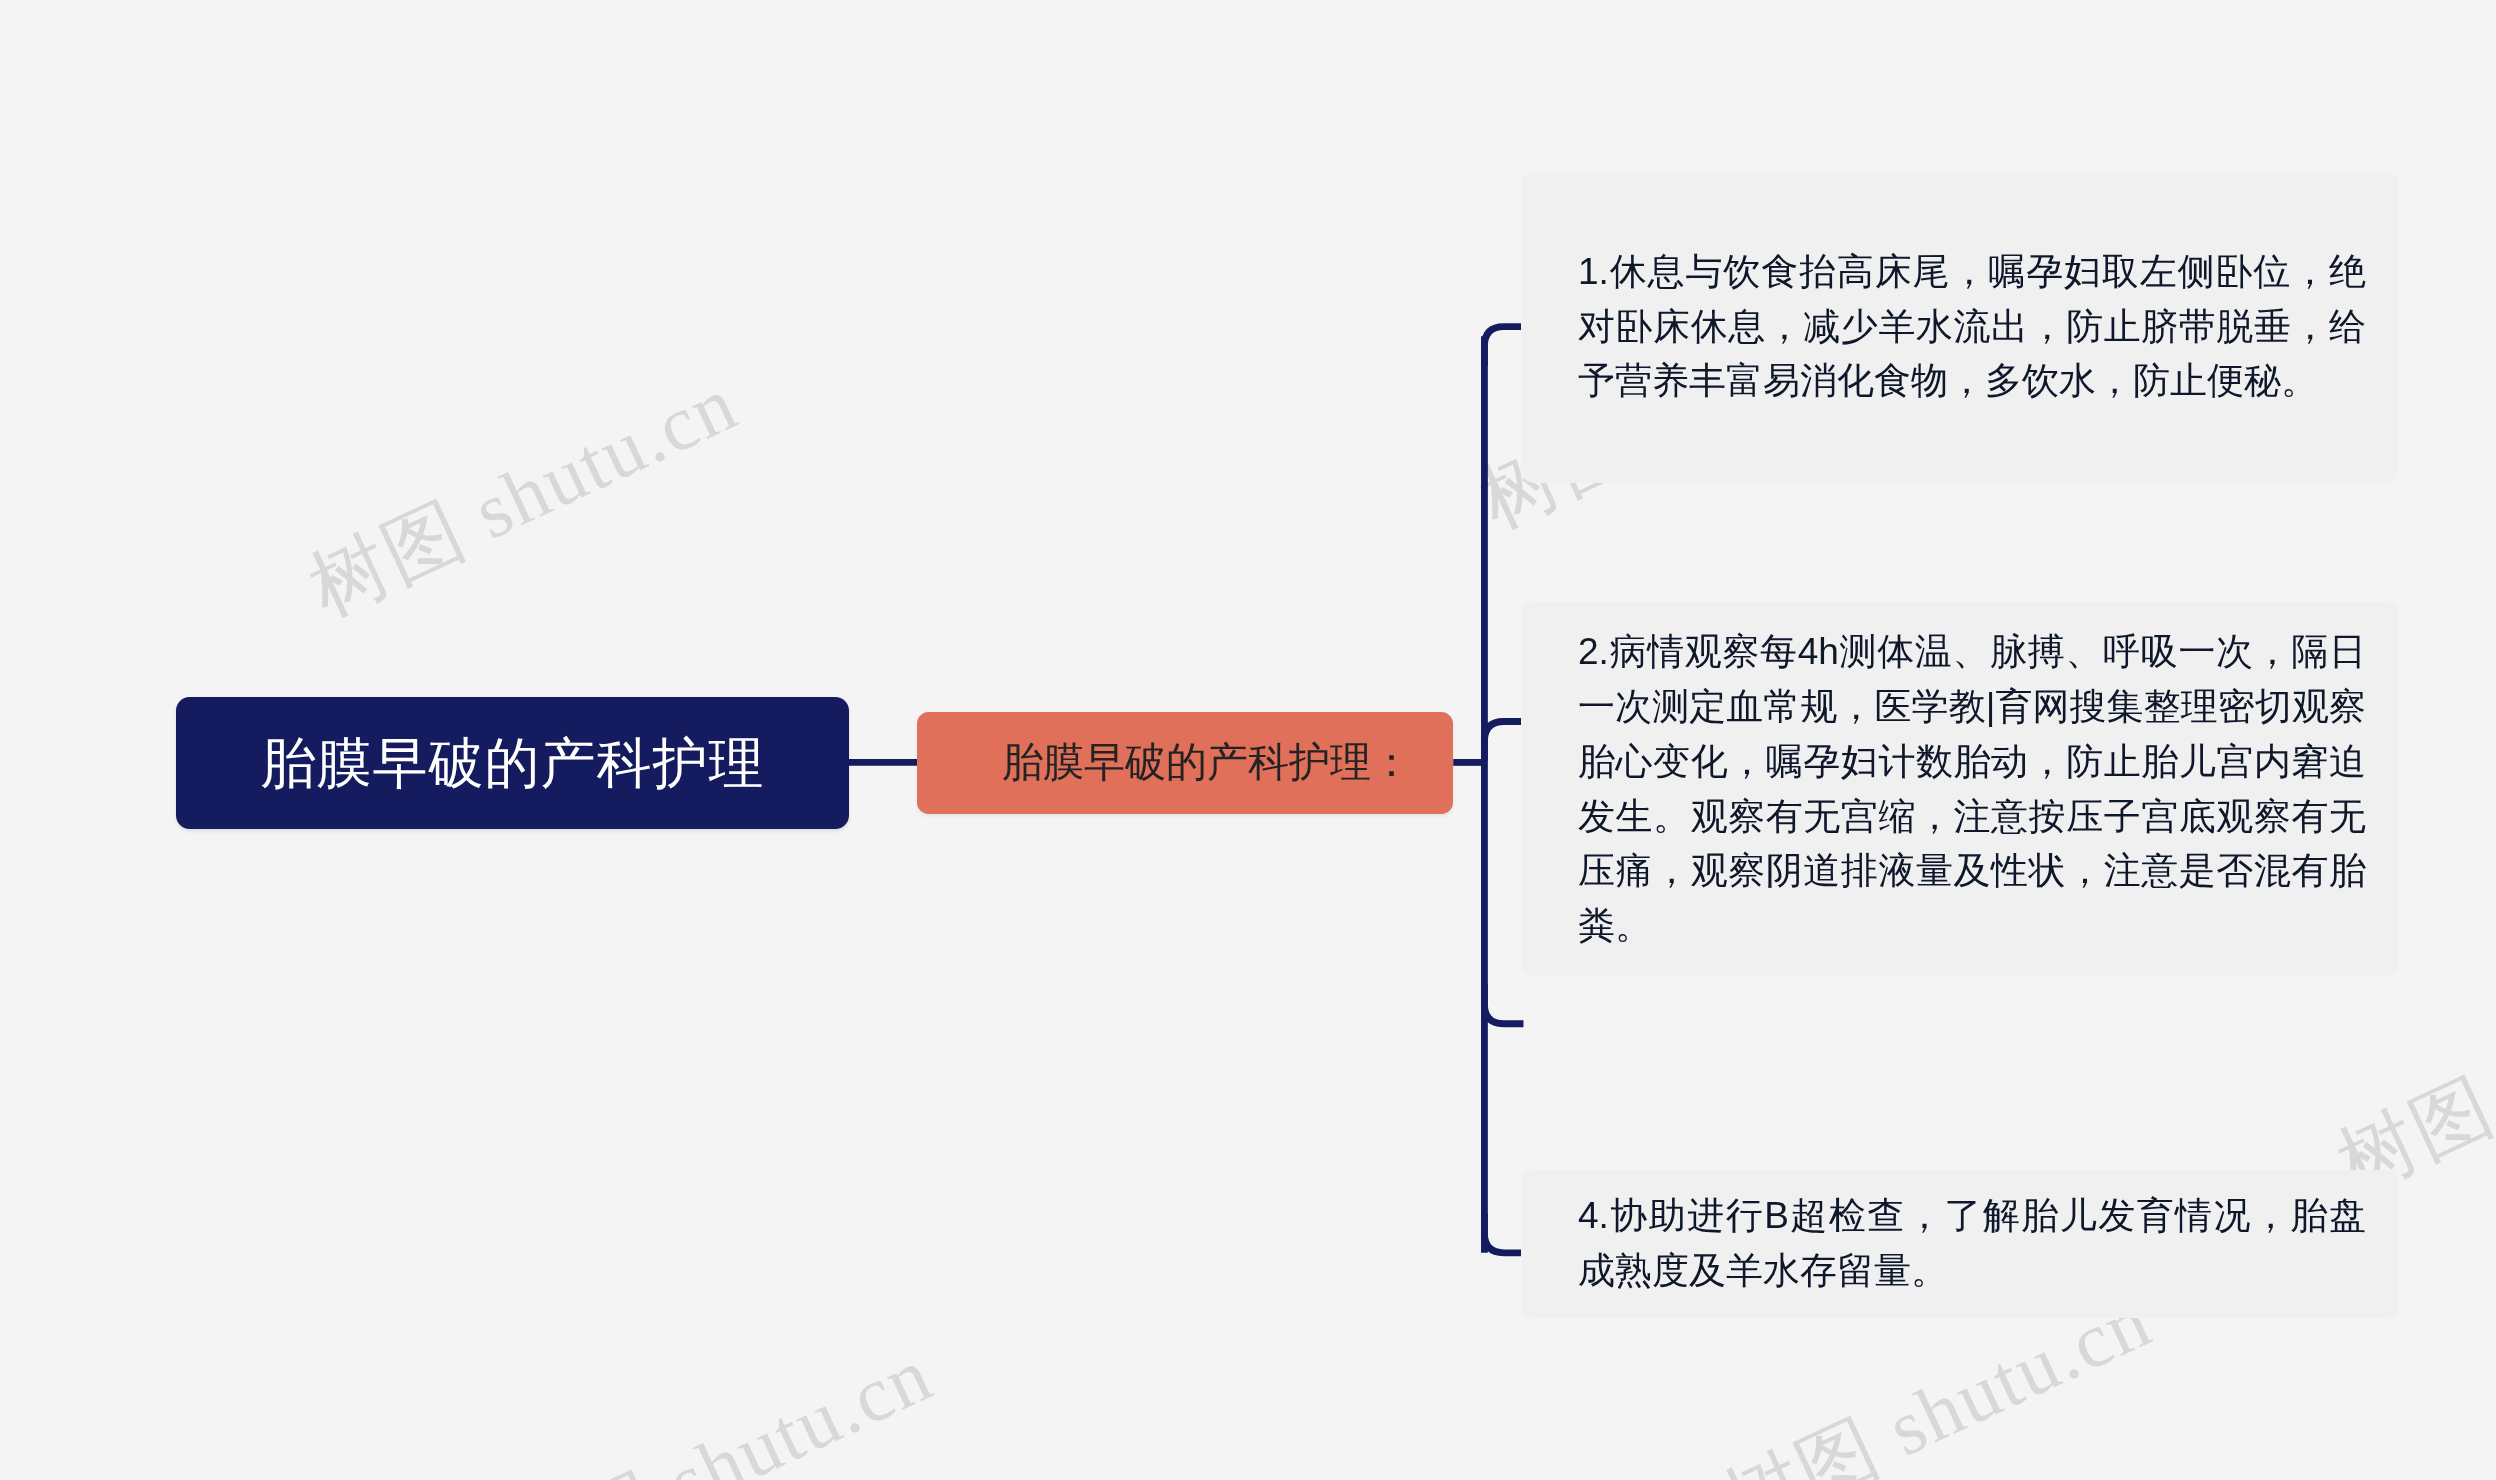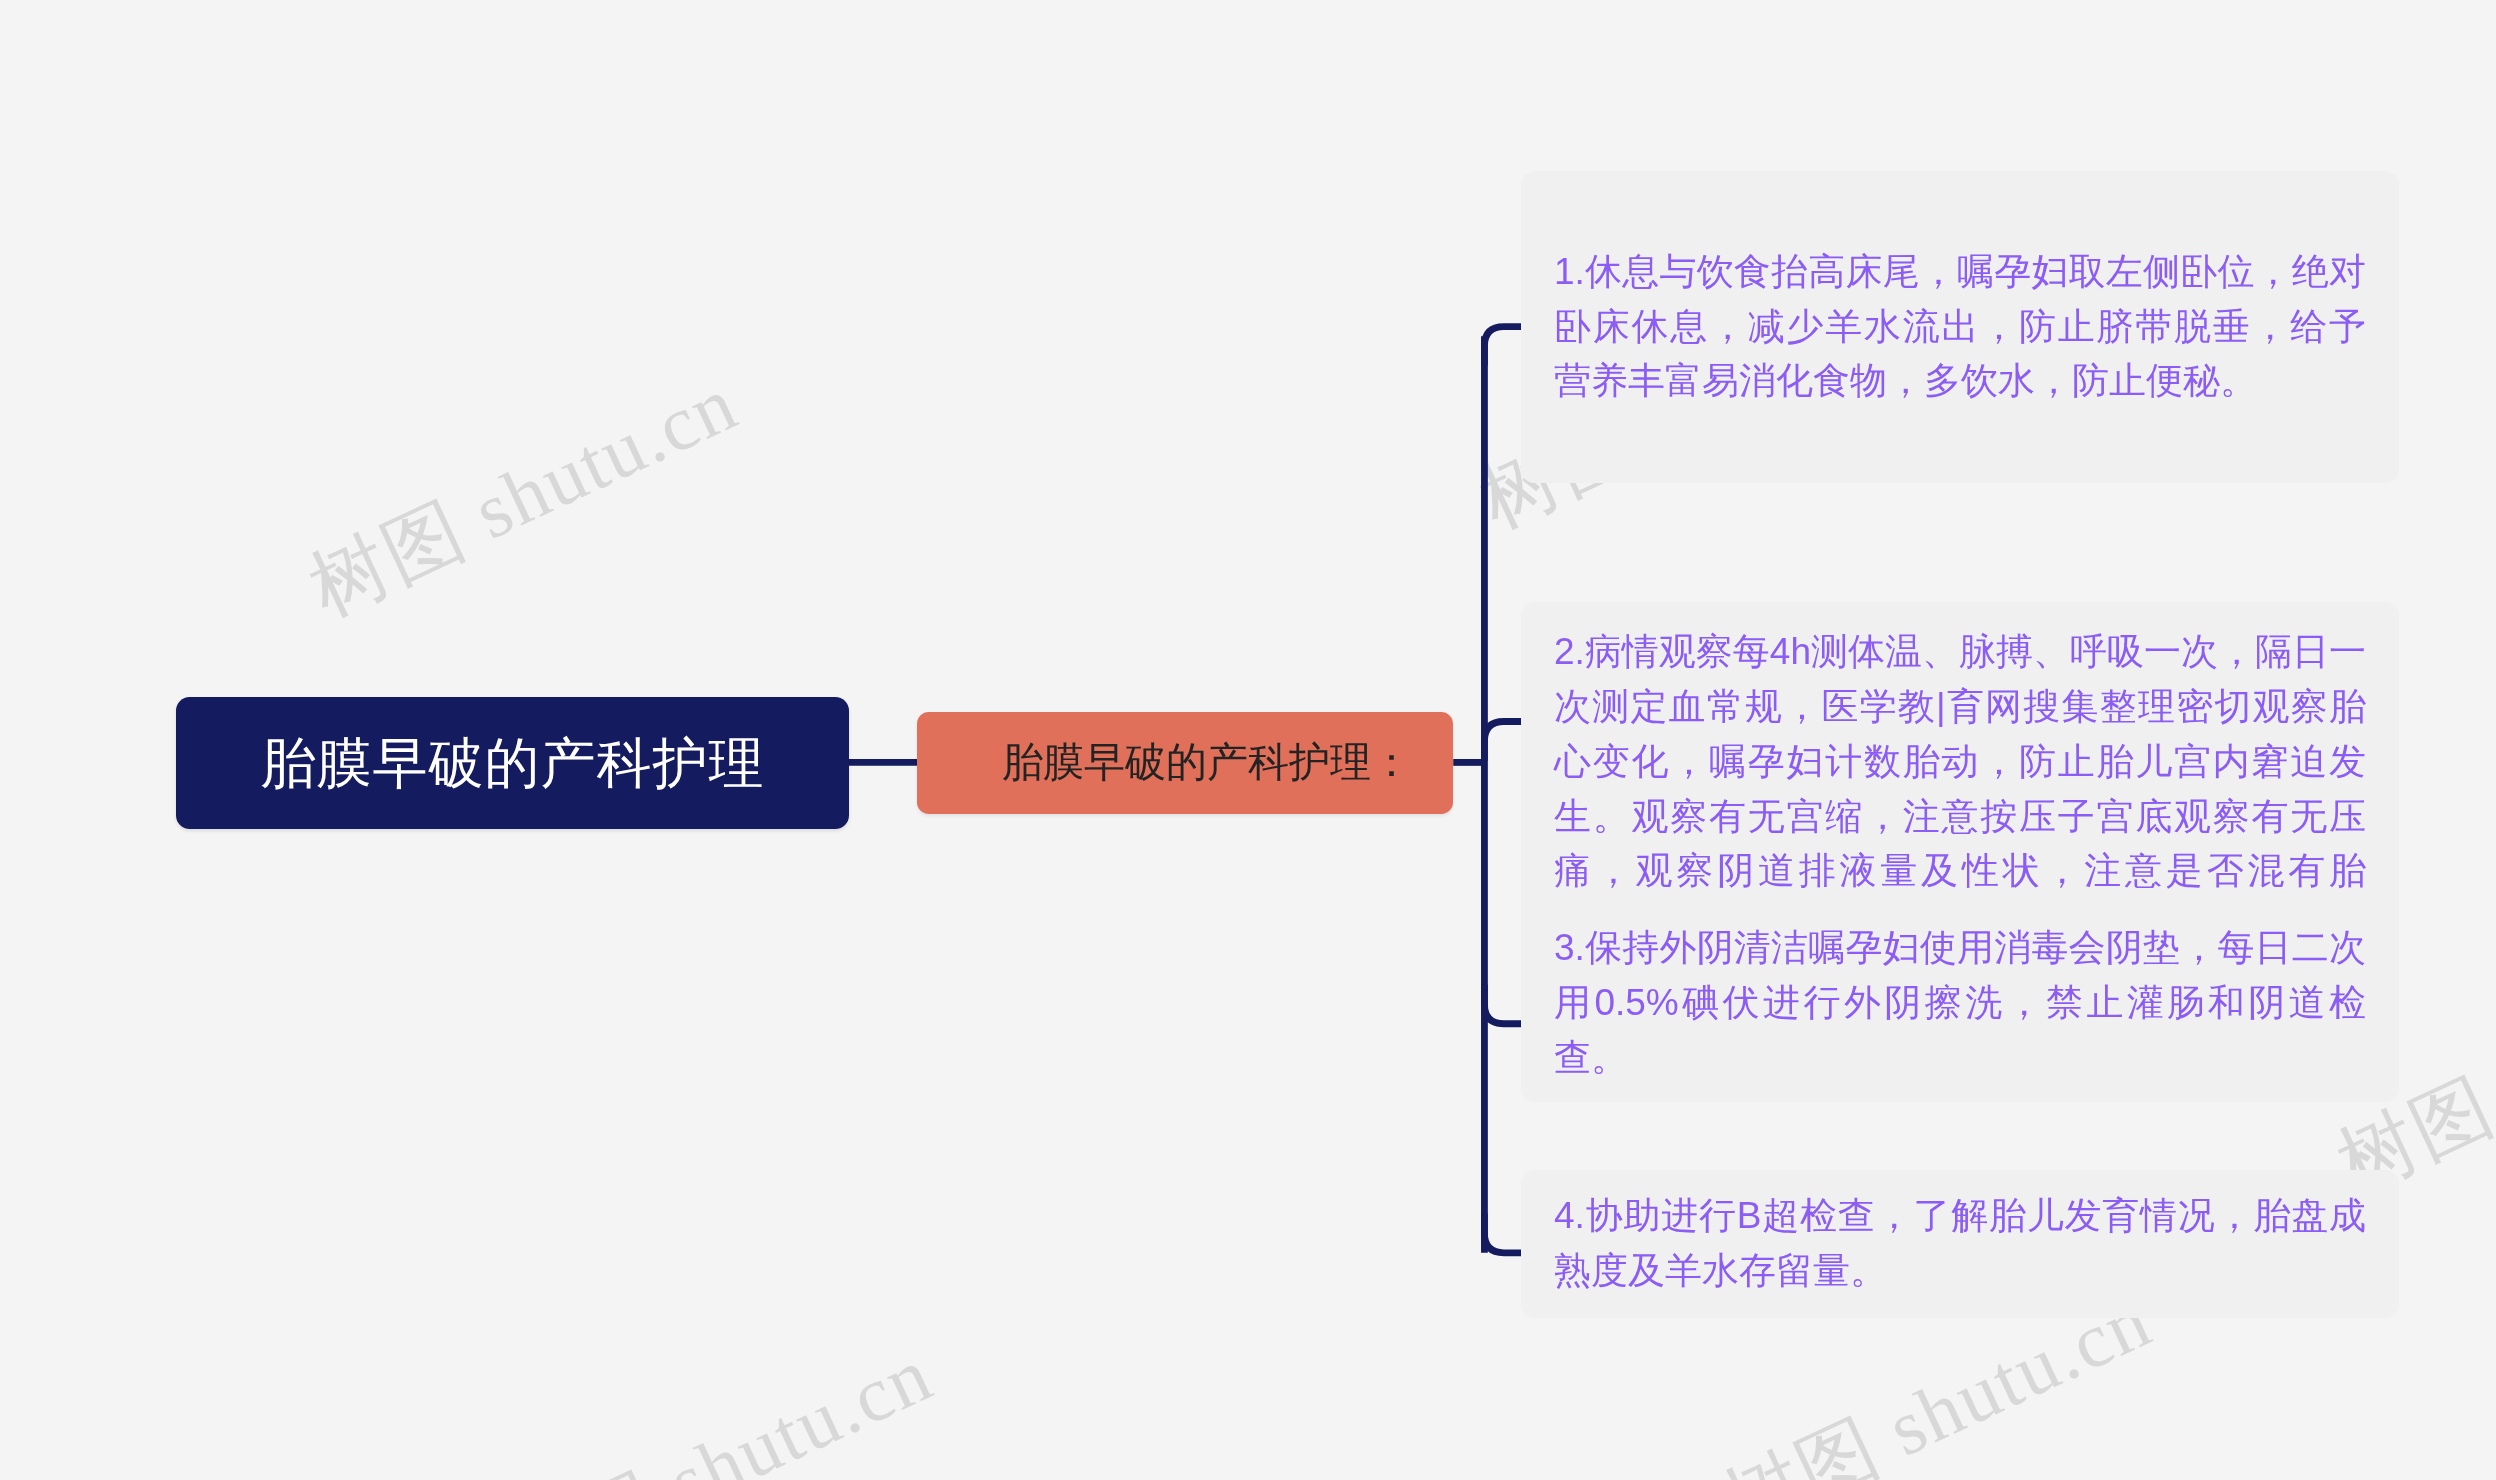--- a/index.html
+++ b/index.html
@@ -107,25 +107,26 @@
     position: absolute;
     z-index: 2;
     background: #f0f0f1;
     border-radius: 13.7px;
     box-sizing: border-box;
     padding: 29px 33px 29px 33px;
     display: flex;
     align-items: center;
   }
   .leaf-text {
-    color: #8b5cf6;
+    color: #0f172a;
     font-size: 37px;
     line-height: 1.48;
     text-align: justify;
     word-break: break-all;
+    margin-left: 24px;
   }
 
   #leaf-1 { left: 1521px; top: 171px;  width: 878px; height: 312px; }
   #leaf-2 { left: 1521px; top: 602px;  width: 878px; height: 375px; }
   #leaf-3 { left: 1521px; top: 905px;  width: 878px; height: 197px; }
   #leaf-4 { left: 1521px; top: 1170px; width: 878px; height: 148px; }
 </style>
 </head>
 <body>
 
@@ -165,22 +166,19 @@
   </div>
 
   <div class="leaf-box" id="leaf-1">
     <div class="leaf-text">1.休息与饮食抬高床尾，嘱孕妇取左侧卧位，绝对卧床休息，减少羊水流出，防止脐带脱垂，给予营养丰富易消化食物，多饮水，防止便秘。</div>
   </div>
 
   <div class="leaf-box" id="leaf-2">
     <div class="leaf-text">2.病情观察每4h测体温、脉搏、呼吸一次，隔日一次测定血常规，医学教|育网搜集整理密切观察胎心变化，嘱孕妇计数胎动，防止胎儿宫内窘迫发生。观察有无宫缩，注意按压子宫底观察有无压痛，观察阴道排液量及性状，注意是否混有胎粪。</div>
   </div>
 
-  <div class="leaf-box" id="leaf-3">
-    <div class="leaf-text">3.保持外阴清洁嘱孕妇使用消毒会阴垫，每日二次用0.5%碘伏进行外阴擦洗，禁止灌肠和阴道检查。</div>
-  </div>
 
   <div class="leaf-box" id="leaf-4">
     <div class="leaf-text">4.协助进行B超检查，了解胎儿发育情况，胎盘成熟度及羊水存留量。</div>
   </div>
 
 </div>
 
 
 </body></html>

